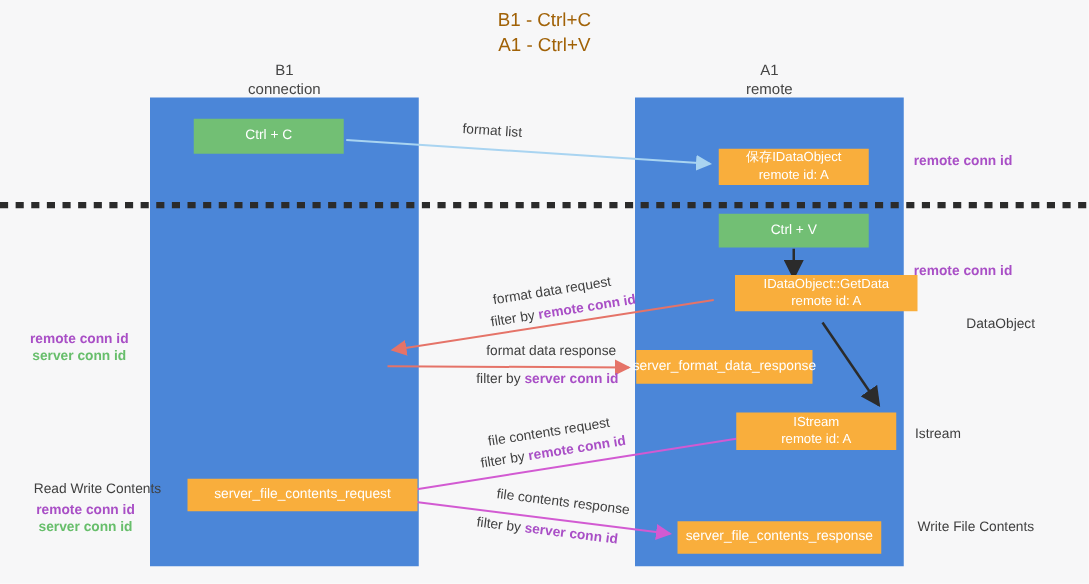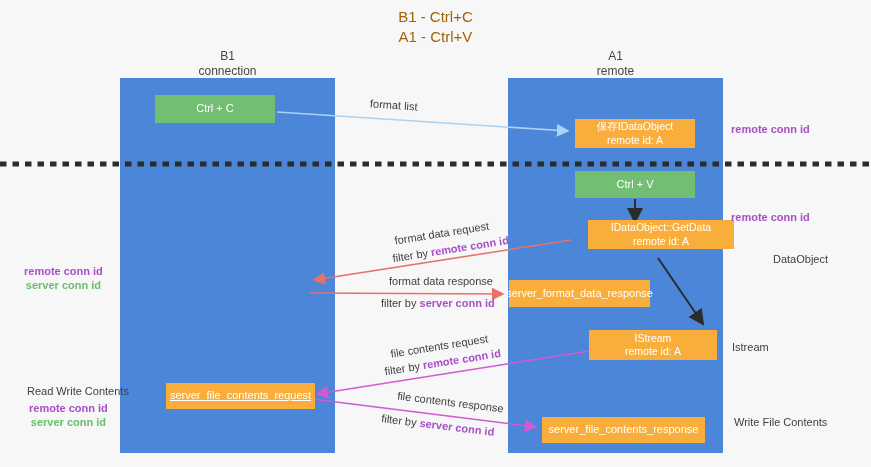--- a/index.html
+++ b/index.html
@@ -119,21 +119,21 @@
 
   <div class="box orange" style="left:509px; top:280px; width:141px; height:27px;">
     <span>server_format_data_response</span>
   </div>
 
   <div class="box orange two" style="left:589px; top:330px; width:128px; height:30px;">
     <span>IStream</span>
     <span>remote id: A</span>
   </div>
 
-  <div class="box orange" style="left:166px; top:383px; width:149px; height:26px;text-decoration:underline;">
+  <div class="box orange" style="left:150px; top:383px; width:184px; height:26px;">
     <span>server_file_contents_request</span>
   </div>
 
   <div class="box orange" style="left:542px; top:417px; width:163px; height:26px;">
     <span>server_file_contents_response</span>
   </div>
 
   <div class="lbl r4" style="left:370px; top:99px;">format list</div>
 
   <div class="lbl rn9" style="left:394px; top:227px;">format data request</div>

